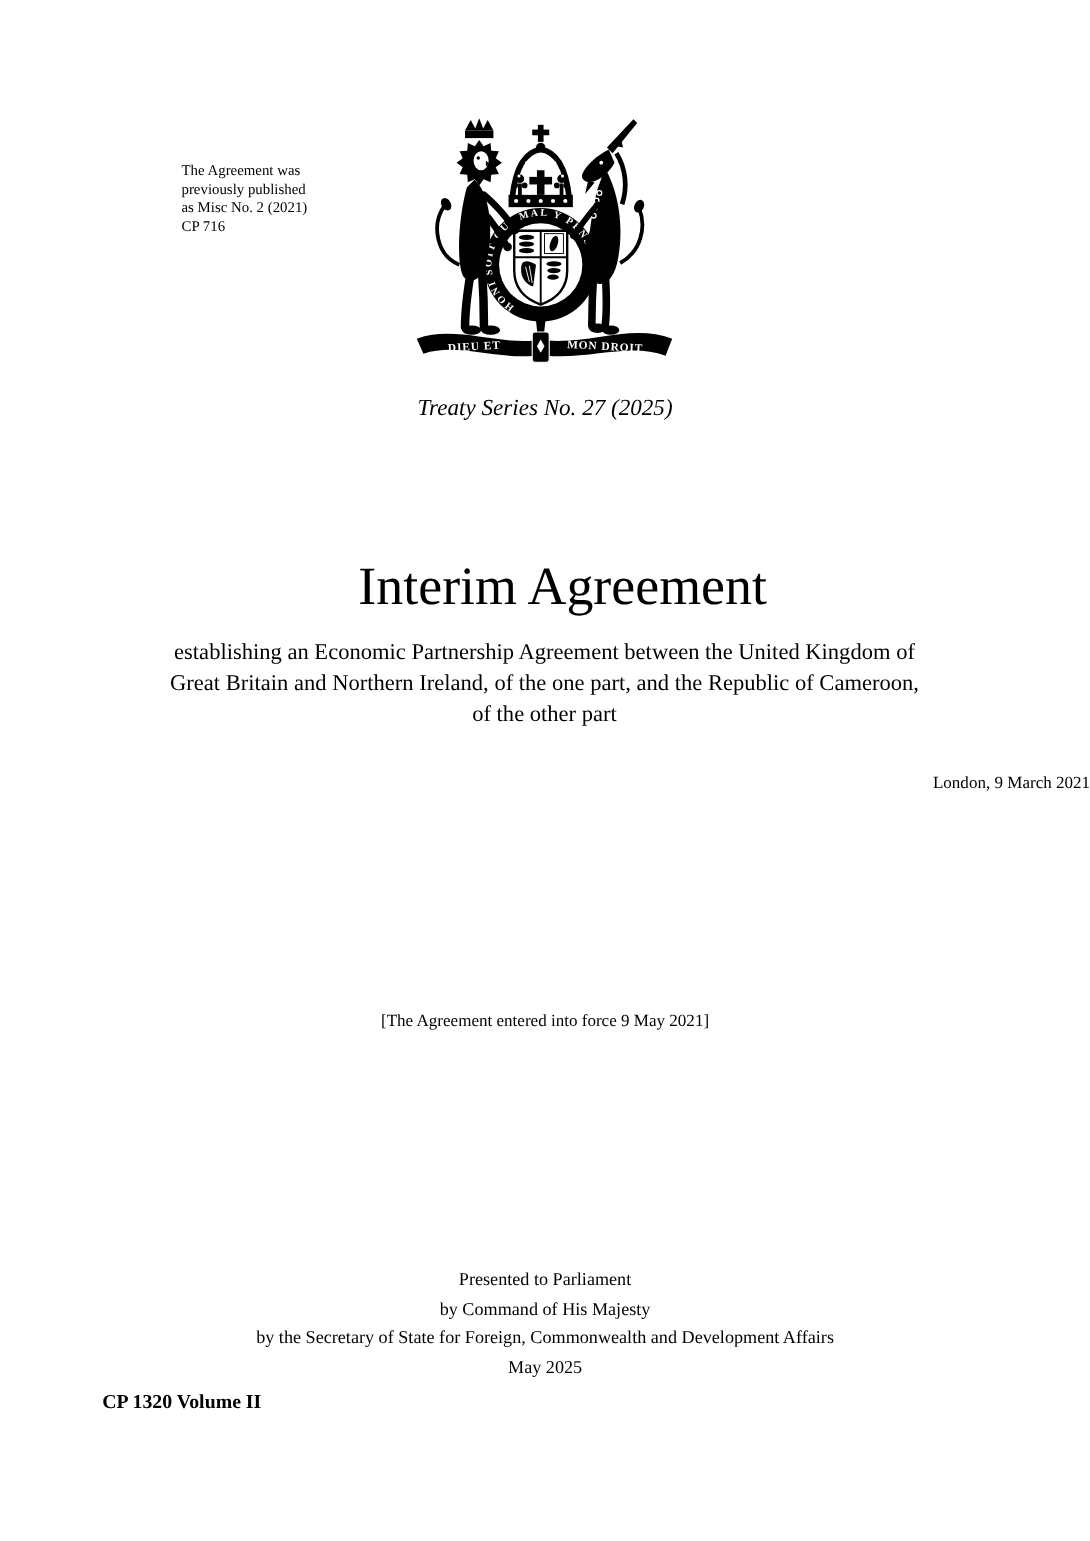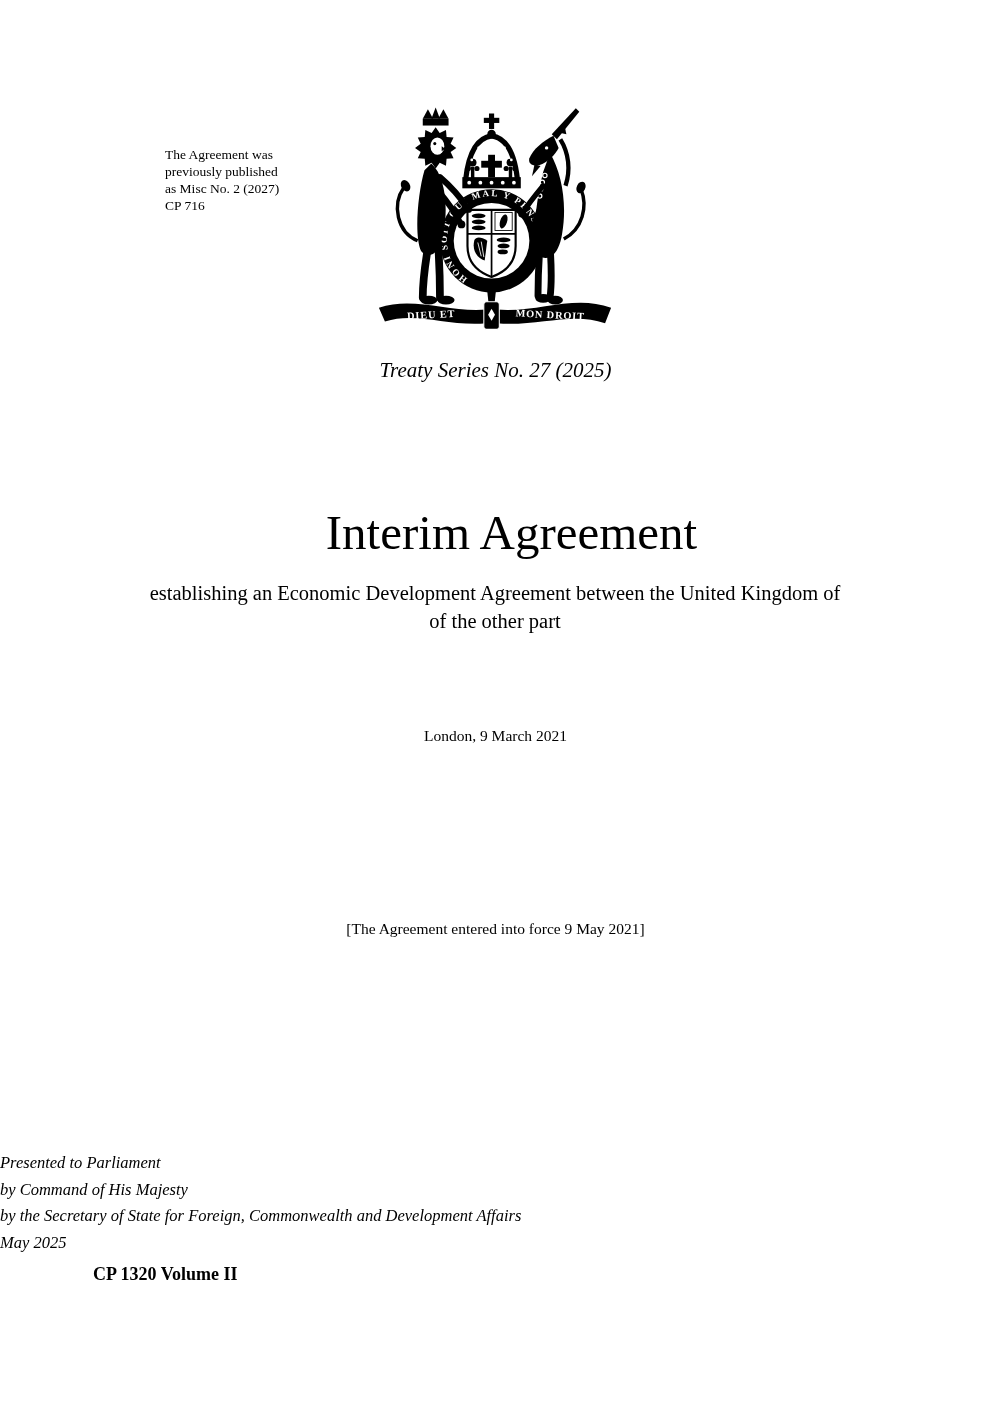--- a/index.html
+++ b/index.html
@@ -50,36 +50,35 @@
     left: 95px; top: 579px;
     width: 800px;
     text-align: center;
     font-size: 20.5px;
     line-height: 28px;
   }
   .date-line {
     position: absolute;
     left: 0; top: 703px;
     width: 100%;
-    text-align: center;
+    text-align: right;
     font-size: 15.5px;
-    margin-top: 24px;
   }
   .force-note {
     position: absolute;
     left: 0; top: 920px;
     width: 100%;
     text-align: center;
     font-size: 15.5px;
   }
   .presented-block {
     position: absolute;
     left: 0; top: 1150px;
     width: 100%;
-    font-style: italic;
+    text-align: center;
     font-size: 16.5px;
     line-height: 26.5px;
   }
   .cp-number {
     position: absolute;
     left: 93px; top: 1264px;
     font-size: 18px;
     font-weight: bold;
   }
   .garter-motto-text {
@@ -98,21 +97,21 @@
   }
 </style>
 </head>
 <body>
 
 <div class="page">
 
   <div class="prev-note">
     <div>The Agreement was</div>
     <div>previously published</div>
-    <div>as Misc No. 2 (2027)</div>
+    <div>as Misc No. 2 (2021)</div>
     <div>CP 716</div>
   </div>
 
   <div class="arms">
     <svg viewBox="0 0 300 274" preserveAspectRatio="xMidYMid meet">
 
       <g>
         <circle cx="146" cy="160" r="60" fill="#000"></circle>
         <circle cx="146" cy="160" r="44" fill="#fff"></circle>
         <path id="garterPath" d="M 146,212 a 52,52 0 1 1 0.02,0" fill="none"></path>
@@ -225,21 +224,22 @@
         <text class="banner-motto-text" x="214" y="250" text-anchor="middle" transform="rotate(3 214 250)">MON DROIT</text>
       </g>
     </svg>
   </div>
 
   <div class="series-line">Treaty Series No. 27 (2025)</div>
 
   <h1 class="main-title" style="margin:16px; font-weight:normal;">Interim Agreement</h1>
 
   <div class="subtitle">
-    <div>establishing an Economic Development Agreement between the United Kingdom of</div>
+    <div>establishing an Economic Partnership Agreement between the United Kingdom of</div>
+    <div>Great Britain and Northern Ireland, of the one part, and the Republic of Cameroon,</div>
     <div>of the other part</div>
   </div>
 
   <div class="date-line">London, 9 March 2021</div>
 
   <div class="force-note">[The Agreement entered into force 9 May 2021]</div>
 
   <div class="presented-block">
     <div>Presented to Parliament</div>
     <div>by Command of His Majesty</div>

